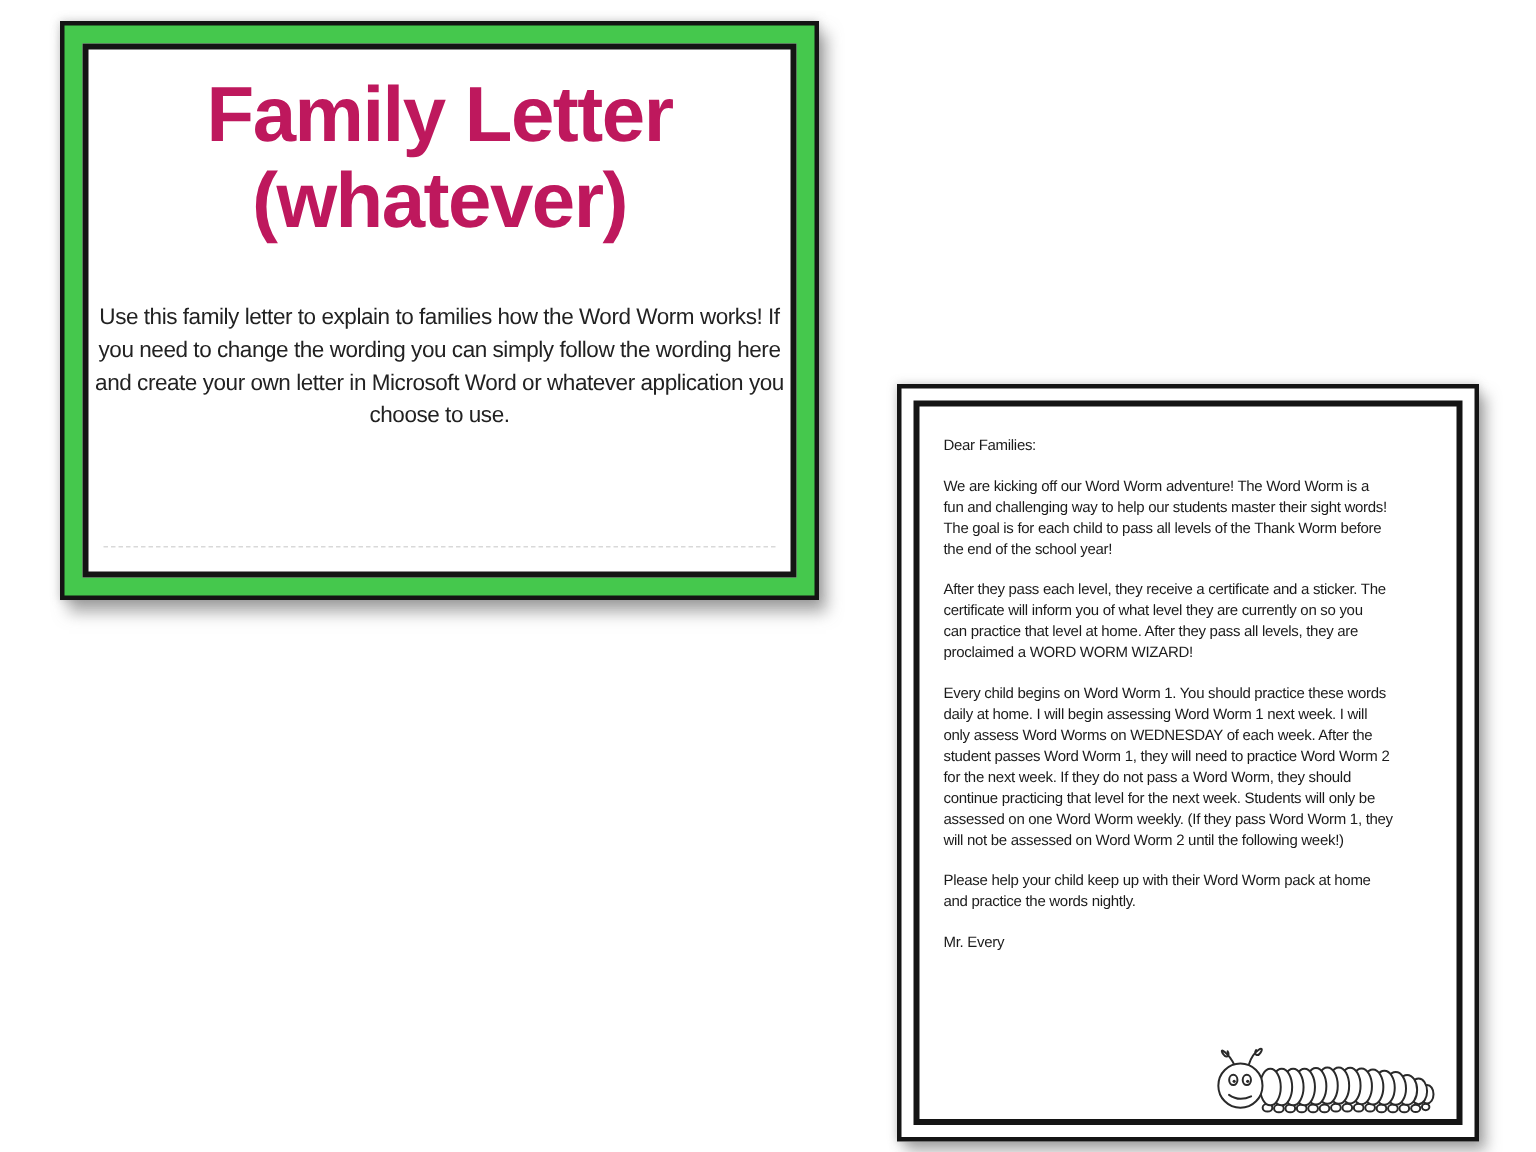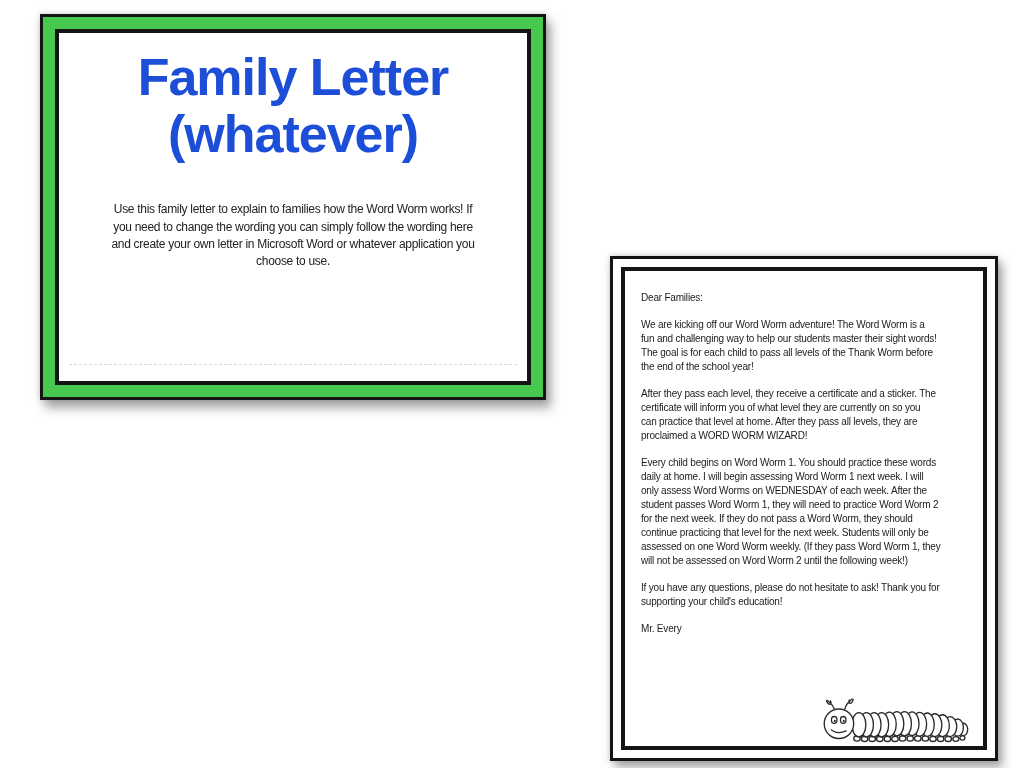--- a/index.html
+++ b/index.html
@@ -30,47 +30,46 @@
     border: 4px solid #141414;
     text-align: center;
     overflow: hidden;
   }
   .slide-title {
     margin-top: 16px;
     font-size: 52px;
     font-weight: 700;
     line-height: 1.1;
     letter-spacing: -1px;
-    color: #1d4ed8;
+    color: #be185d;
   }
   .slide-description {
     margin: 38px auto 0;
     width: 462px;
-    font-size: 12px;
+    font-size: 15px;
     line-height: 1.44;
     letter-spacing: -0.3px;
     white-space: pre-line;
     color: #222222;
   }
   .placeholder-line {
     position: absolute;
     left: 10px; right: 10px; bottom: 16px;
     border-top: 1px dashed #d9d9d9;
   }
 
   
   .letter-card {
     position: absolute;
     left: 598px; top: 256px;
     width: 388px; height: 505px;
     background: #ffffff;
     border: 3px solid #141414;
     padding: 8px;
     box-shadow: 0 0 6px rgba(110,110,110,0.35), 5px 7px 9px rgba(95,95,95,0.5);
-    margin-left: 12px;
   }
   .letter-card-inner {
     position: relative;
     width: 100%; height: 100%;
     border: 4px solid #141414;
     background: #ffffff;
     padding: 20px 16px 0 16px;
     overflow: hidden;
   }
   .letter-body {
@@ -120,22 +119,22 @@
 can practice that level at home.  After they pass all levels, they are
 proclaimed a WORD WORM WIZARD!</div>
       <div class="letter-paragraph">Every child begins on Word Worm 1.  You should practice these words
 daily at home.  I will begin assessing Word Worm 1 next week.  I will
 only assess Word Worms on WEDNESDAY of each week.  After the
 student passes Word Worm 1, they will need to practice Word Worm 2
 for the next week.  If they do not pass a Word Worm, they should
 continue practicing that level for the next week.  Students will only be
 assessed on one Word Worm weekly.  (If they pass Word Worm 1, they
 will not be assessed on Word Worm 2 until the following week!)</div>
-      <div class="letter-paragraph">If you have any questions, please do not hesitate to ask!  Thank you for
-supporting your child's education!</div>
+      <div class="letter-paragraph">Please help your child keep up with their Word Worm pack at home
+and practice the words nightly.</div>
       <div class="letter-paragraph">Mr. Every</div>
     </div>
 
     <div class="worm-wrap">
       <svg viewBox="0 0 160 52" xmlns="http://www.w3.org/2000/svg">
         <g fill="#ffffff" stroke="#2a2a2a" stroke-width="1.4" stroke-linecap="round">
 
           <ellipse cx="40" cy="46.5" rx="3.4" ry="2.7"></ellipse>
             <ellipse cx="48" cy="47" rx="3.4" ry="2.7"></ellipse>
           <ellipse cx="56" cy="47" rx="3.4" ry="2.7"></ellipse>

